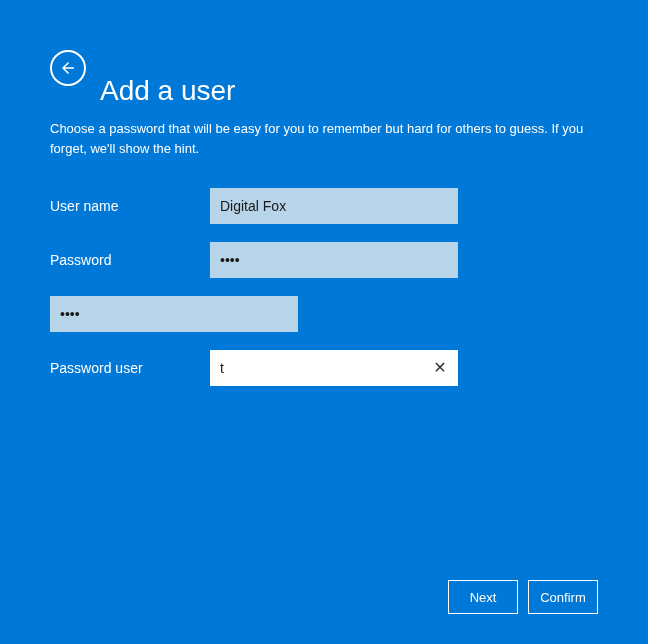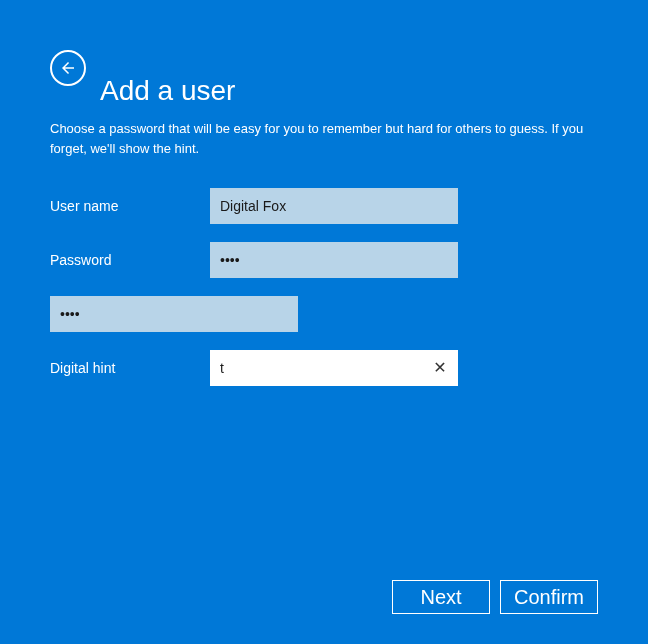--- a/index.html
+++ b/index.html
@@ -129,26 +129,26 @@
 
     .buttons-area {
       position: absolute;
       bottom: 30px;
       right: 50px;
       display: flex;
       gap: 10px;
     }
 
     .btn {
-      width: 98px;
+      width: 70px;
       height: 34px;
       border: 1px solid white;
       background: transparent;
       color: white;
-      font-size: 20px;
+      font-size: 13px;
       font-family: 'Segoe UI', Tahoma, Geneva, Verdana, sans-serif;
       cursor: pointer;
       display: flex;
       align-items: center;
       justify-content: center;
     }
   </style>
 </head>
 <body>
 
@@ -175,21 +175,21 @@
     <div class="form-row">
       <label class="form-label">Password</label>
       <input type="password" class="form-input" value="test" style="">
     </div>
 
     <div class="form-row">
       <input type="password" class="form-input" value="test" style="">
     </div>
 
     <div class="form-row">
-      <label class="form-label">Digital hint</label>
+      <label class="form-label">Password user</label>
       <div class="input-wrapper">
         <input type="text" class="form-input active-input" value="t" style="padding-right: 30px;">
         <button class="clear-button">
           <span>✕</span>
         </button>
       </div>
     </div>
 
   </div>
 

